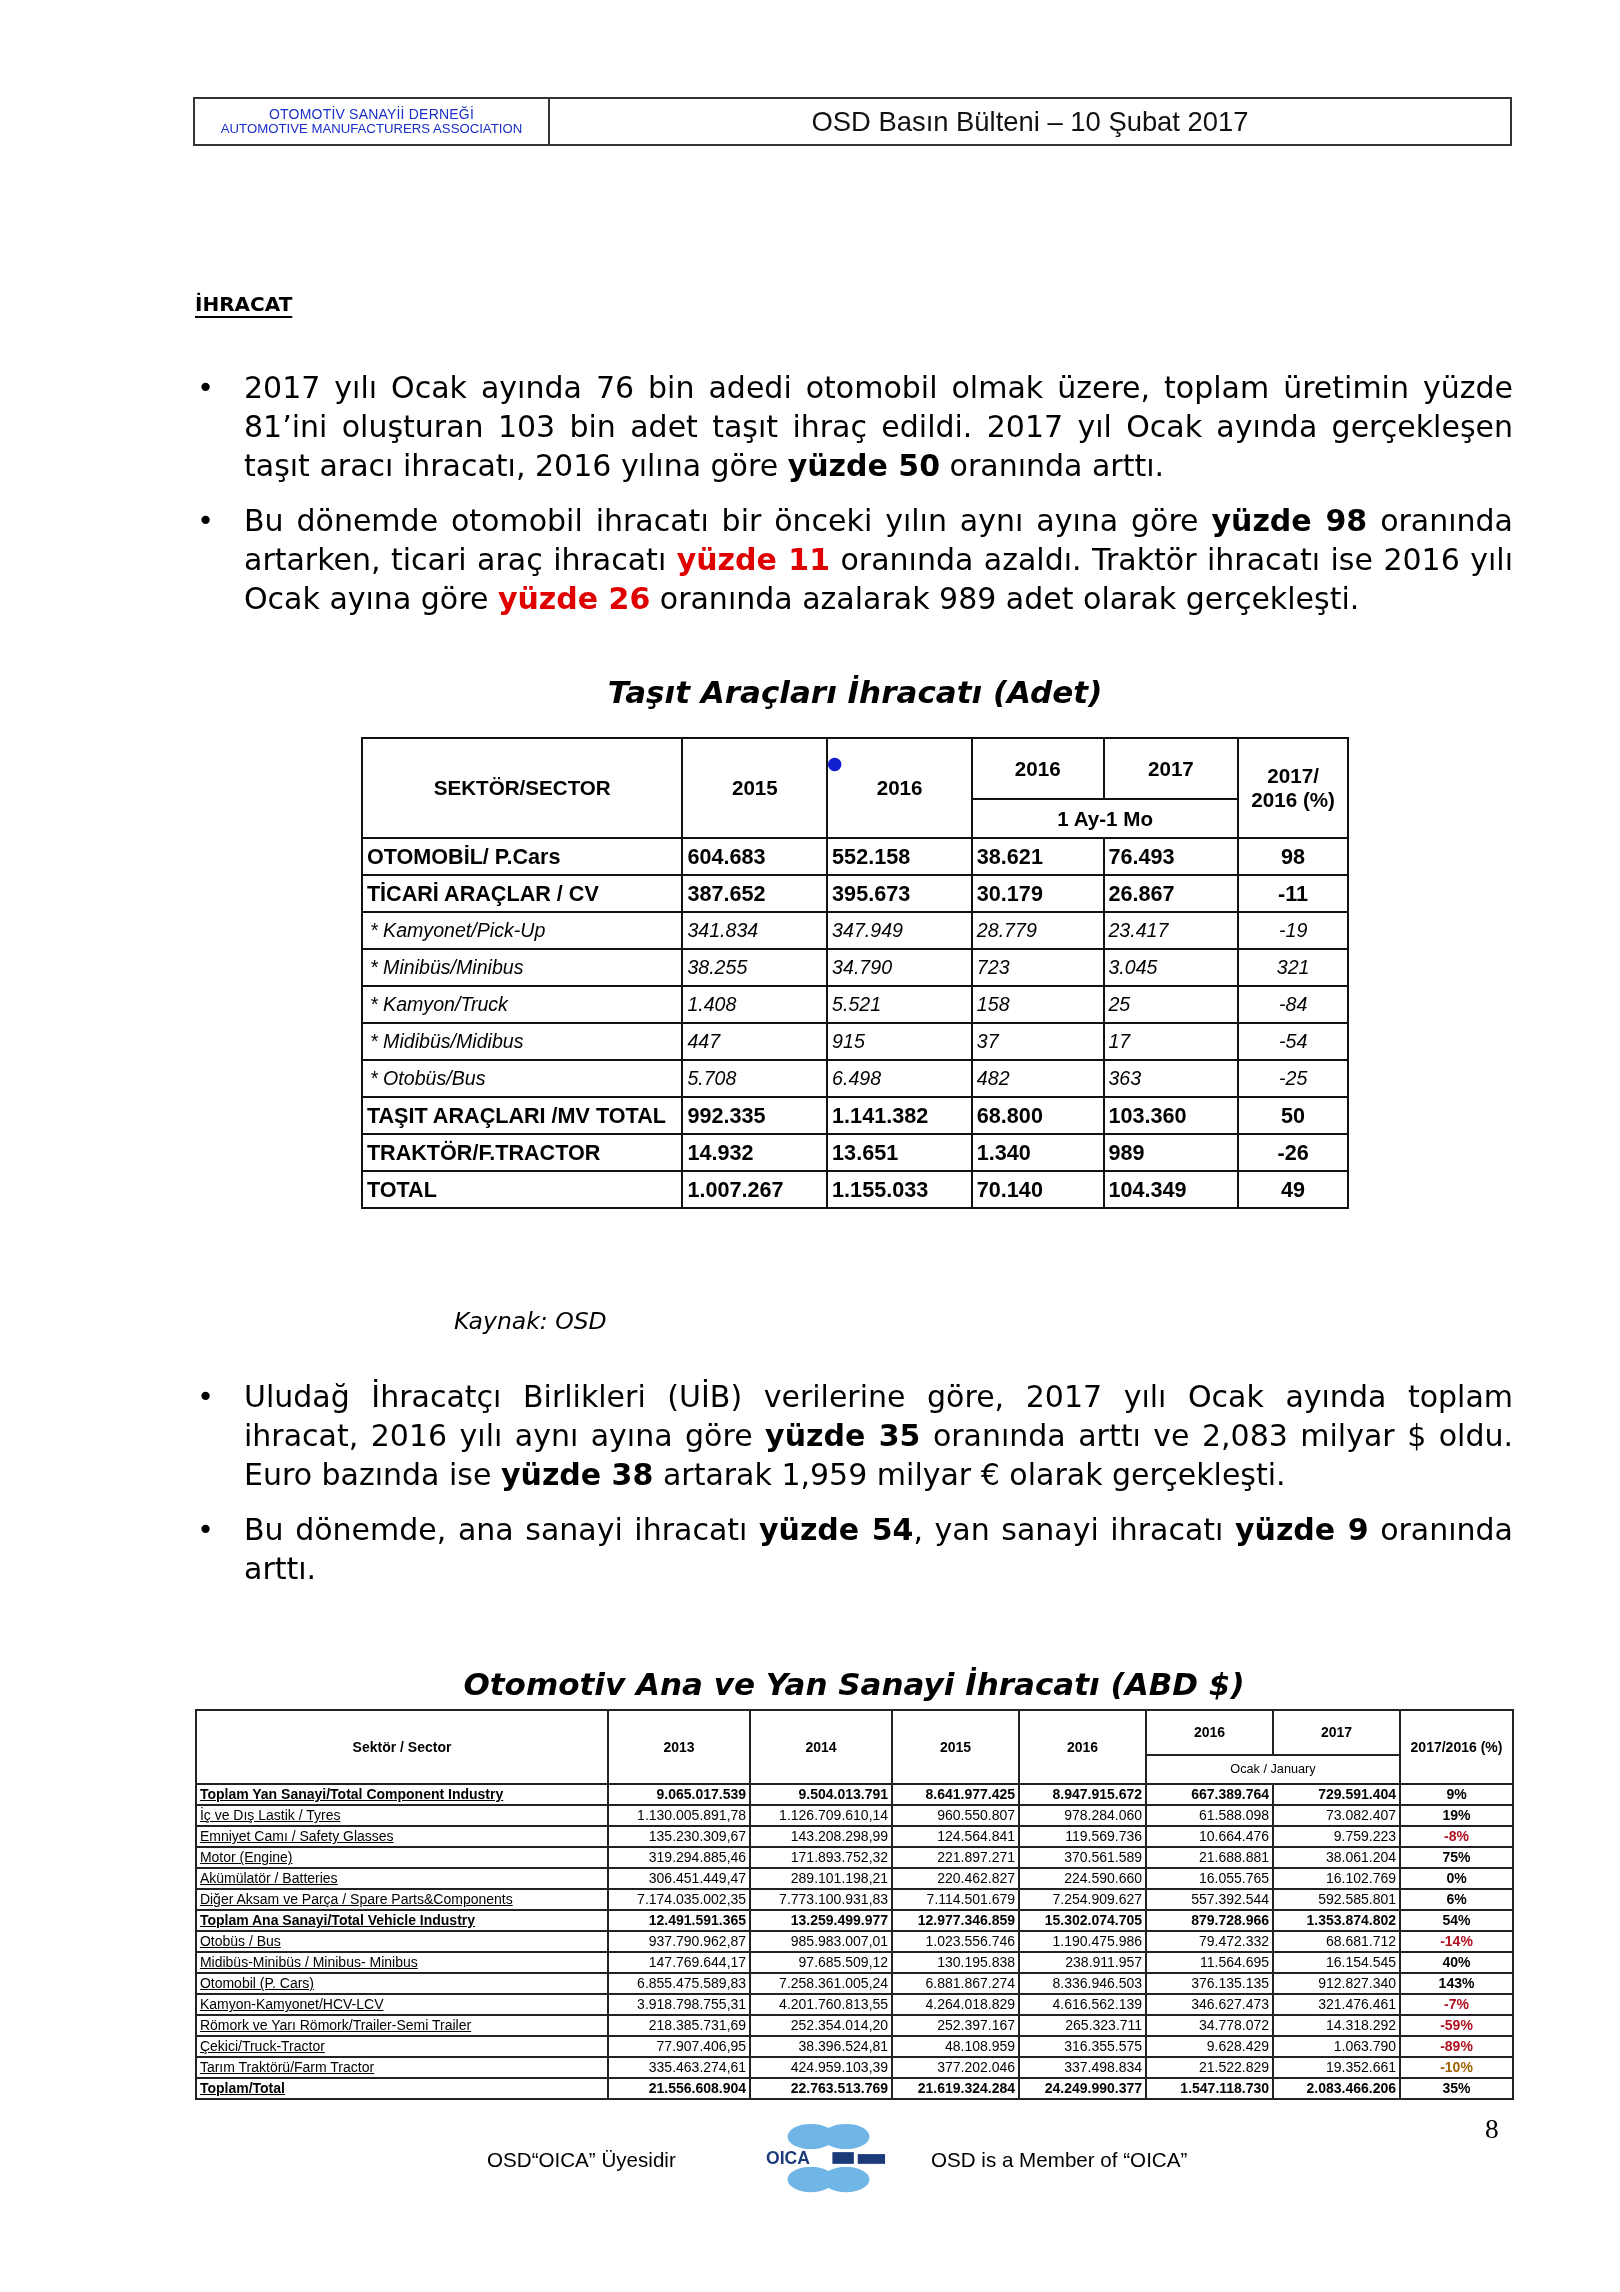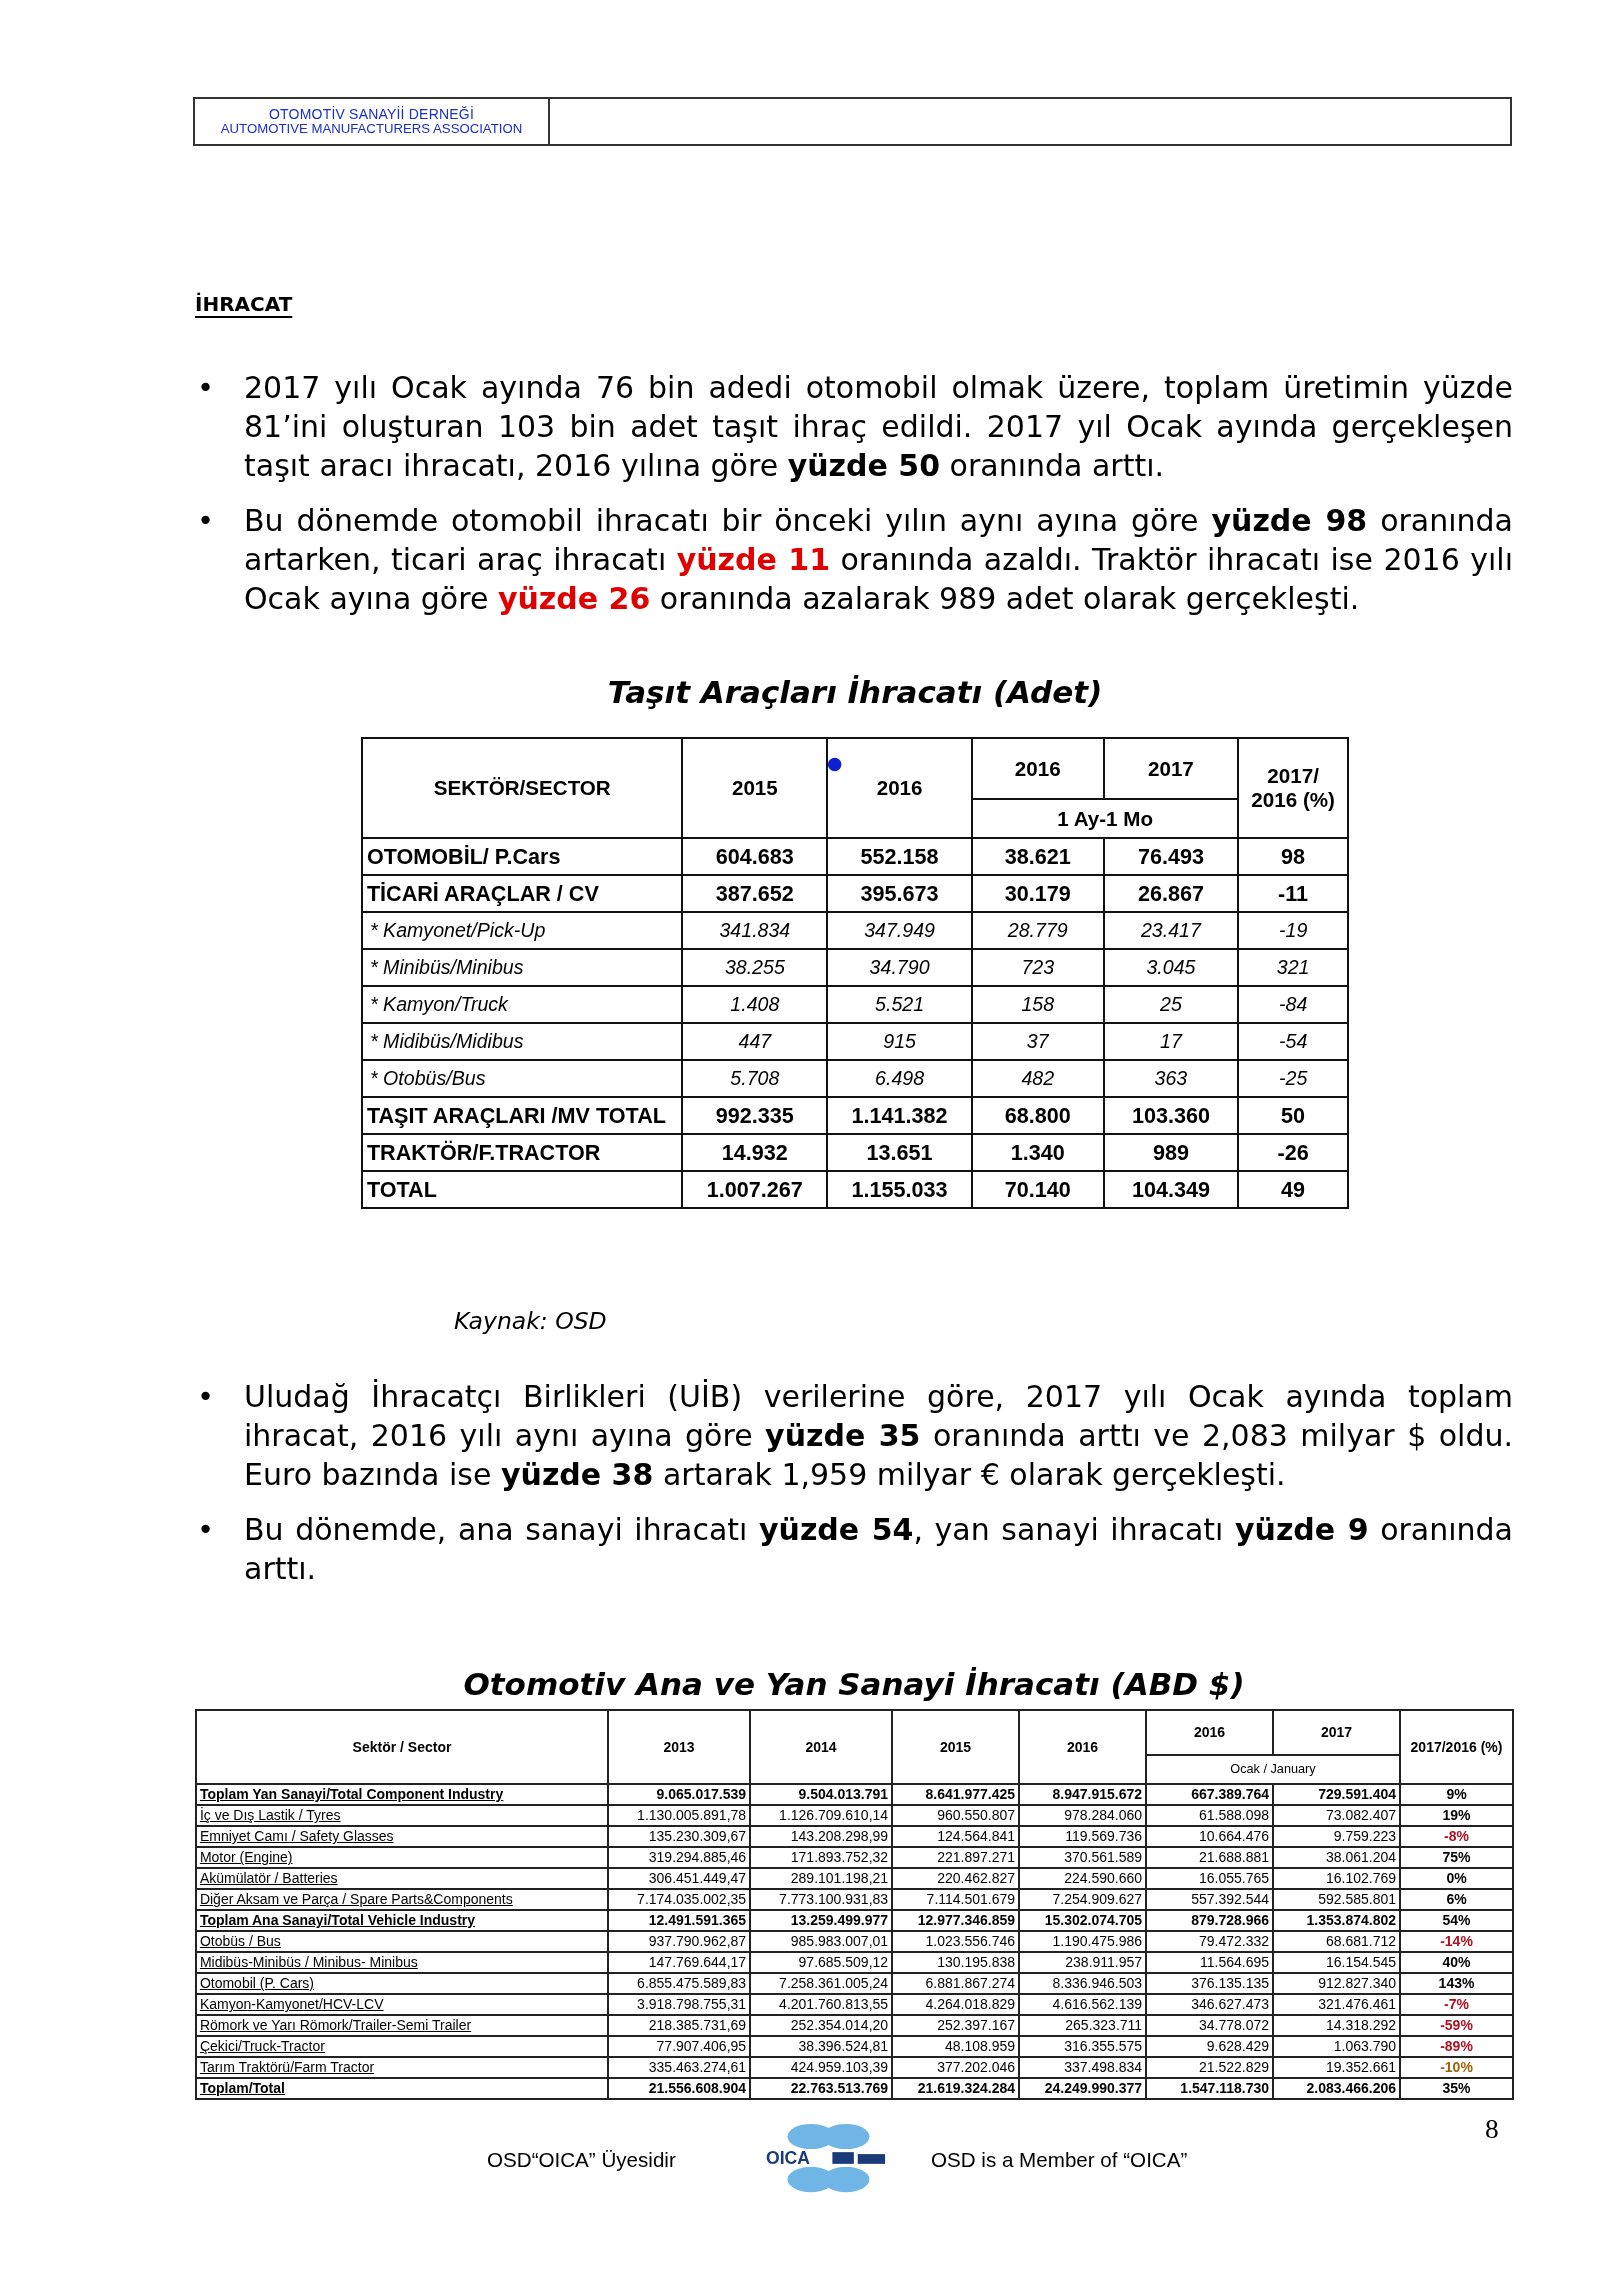--- a/index.html
+++ b/index.html
@@ -19,21 +19,21 @@
   .bullet .dot { position: absolute; left: 2px; top: 0; font-size: 29px; }
   .b { font-weight: bold; }
   .red { color: #e00000; font-weight: bold; }
 
   .tbl-title { position: absolute; font-size: 31px; font-weight: bold; font-style: italic; text-align: center; font-family: "DejaVu Sans", sans-serif; }
 
   
   table.t1 { position: absolute; left: 361px; top: 737px; width: 988px; border-collapse: collapse; font-family: "Liberation Sans", sans-serif; }
   table.t1 td, table.t1 th { border: 2.9px solid #111; padding: 0 3.9px; font-size: 20.6px; height: 37px; box-sizing: border-box; }
   table.t1 th { font-weight: bold; font-size: 20.6px; }
-  table.t1 td.num { text-align: center; }
+  table.t1 td.num { text-align: left; }
   table.t1 td.pct { text-align: center; border-radius: 7px; }
   table.t1 tr.bold td { font-weight: bold; font-size: 21.6px; }
   table.t1 tr.sub td { font-style: italic; font-size: 19.6px; }
   table.t1 tr.sub td.lbl { padding-left: 7px; }
   table.t1 td.lbl { text-align: left; }
   .dot-blue { position: absolute; color: #1020d0; font-size: 17.6px; }
 
   .source { position: absolute; left: 454px; top: 1307px; font-size: 23.5px; font-style: italic; }
 
   
@@ -53,20 +53,21 @@
   .oica-logo { position: absolute; left: 760px; top: 2119px; width: 137px; height: 78px; }
 </style>
 </head>
 <body>
 
 <div class="hdr">
   <div class="hdr-left">
     <div class="org-tr">OTOMOTİV SANAYİİ DERNEĞİ</div>
     <div class="org-en">AUTOMOTIVE MANUFACTURERS ASSOCIATION</div>
   </div>
+  <div class="hdr-right">OSD Basın Bülteni – 10 Şubat 2017</div>
 </div>
 
 <div class="section-title">İHRACAT</div>
 
 <div class="bullets" id="bullets-top" style="top:368px;">
     <div class="bullet"><span class="dot">•</span><span>2017 yılı Ocak ayında 76 bin adedi otomobil olmak üzere, toplam üretimin yüzde 81’ini oluşturan 103 bin adet taşıt ihraç edildi. 2017 yıl Ocak ayında gerçekleşen taşıt aracı ihracatı, 2016 yılına göre </span><span class="b">yüzde 50</span><span> oranında arttı.</span></div>
     <div class="bullet"><span class="dot">•</span><span>Bu dönemde otomobil ihracatı bir önceki yılın aynı ayına göre </span><span class="b">yüzde 98</span><span> oranında artarken,  ticari araç ihracatı </span><span class="red">yüzde 11</span><span> oranında azaldı. Traktör ihracatı ise 2016 yılı Ocak ayına göre </span><span class="red">yüzde 26</span><span> oranında azalarak 989 adet olarak gerçekleşti.</span></div>
   </div>
 
 <div class="tbl-title" style="left:361px; top:674px; width:988px;">Taşıt Araçları İhracatı (Adet)</div>

